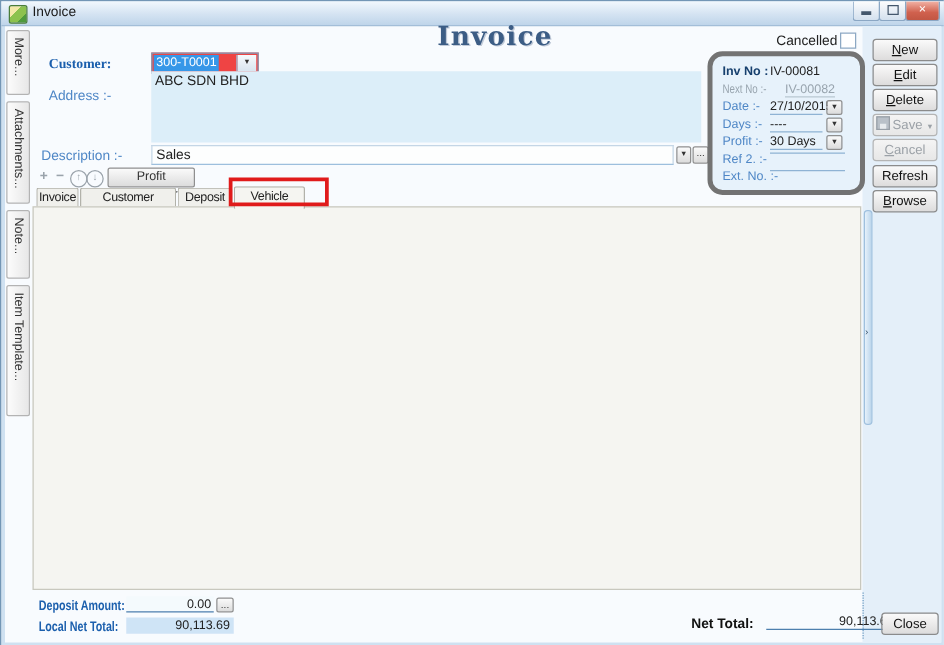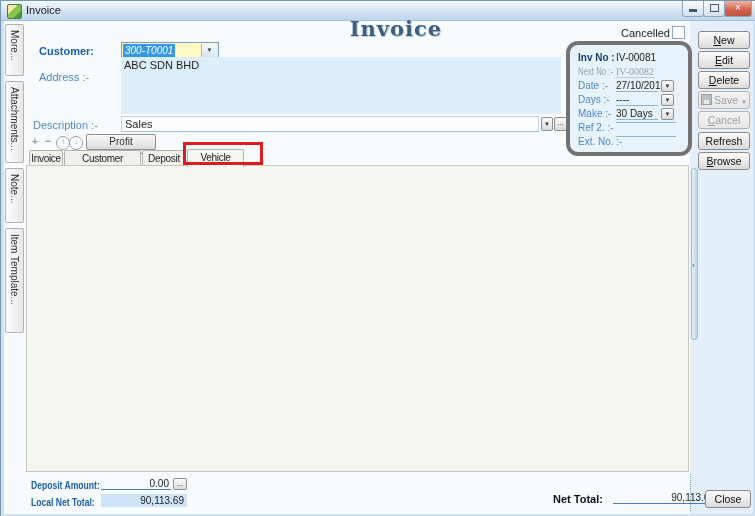--- a/index.html
+++ b/index.html
@@ -104,50 +104,50 @@
       <span>Item Template...</span>
     </div>
 
   <div class="right-col"></div>
 
   <div class="page-title">Invoice</div>
 
   <span style="position:absolute;left:620px;top:26px;">Cancelled</span>
   <div class="checkbox" style="left:671px;top:25px;"></div>
 
-  <span class="lbl-blue-b" style="position:absolute;left:38px;top:44px;">Customer:</span>
-  <div style="position:absolute;left:120px;top:41px;width:98px;height:17px;background:#fef9c3;border:1px solid #7b9ebd;box-sizing:border-box;font-style:italic;">
+  <span class="lbl-blue-b" style="position:absolute;left:38px;top:44px;font-family:Liberation Serif, serif;">Customer:</span>
+  <div style="position:absolute;left:120px;top:41px;width:86px;height:17px;background:#ef4444;border:1px solid #7b9ebd;box-sizing:border-box;">
     <span style="position:absolute;left:1px;top:1px;background:#3697e8;color:#fff;font-size:10px;line-height:13px;padding:0 2px;">300-T0001</span>
     <div style="position:absolute;right:1px;top:1px;width:15px;height:13px;background:linear-gradient(#f6f9fc,#d9e5f0);border-left:1px solid #9db8d2;text-align:center;font-size:6px;line-height:13px;color:#333;"><span>▼</span></div>
   </div>
 
   <div style="position:absolute;left:120px;top:56px;width:440px;height:57px;background:#dceef9;">
     <span style="position:absolute;left:3px;top:2px;">ABC SDN BHD</span>
   </div>
   <span class="lbl-blue" style="position:absolute;left:38px;top:70px;">Address :-</span>
 
   <span class="lbl-blue" style="position:absolute;left:32px;top:118px;">Description :-</span>
   <div style="position:absolute;left:120px;top:115px;width:418px;height:16px;background:#fdfefe;border:1px solid #c4d6e6;border-bottom:1px solid #9dbfdd;box-sizing:border-box;">
     <span style="position:absolute;left:3px;top:1px;">Sales</span>
   </div>
   <div class="mini-btn" style="left:540px;top:116px;width:12px;height:14px;line-height:13px;font-size:6px;"><span>▼</span></div>
   <div class="mini-btn" style="left:553px;top:116px;width:13px;height:14px;line-height:10px;font-size:8px;"><span>...</span></div>
 
   <div class="info-panel">
     <span style="position:absolute;left:8px;top:7px;color:#17406e;font-weight:bold;">Inv No :</span>
     <span class="ival" style="left:46px;top:7px;">IV-00081</span>
     <span class="squeeze" style="position:absolute;left:8px;top:21px;color:#98a4ae;">Next No :-</span>
-    <span class="ival uline" style="left:46px;top:21px;color:#98a4ae;border-bottom-color:#b9c7d2;font-family:Liberation Serif, serif;">IV-00082</span>
+    <span class="ival uline" style="left:58px;top:21px;color:#98a4ae;border-bottom-color:#b9c7d2;">IV-00082</span>
     <span class="lbl-blue" style="position:absolute;left:8px;top:35px;">Date :-</span>
     <span class="ival uline" style="left:46px;top:35px;width:42px;">27/10/2015</span>
     <div class="mini-btn" style="left:91px;top:35px;width:13px;height:12px;line-height:11px;font-size:6px;"><span>▼</span></div>
     <span class="lbl-blue" style="position:absolute;left:8px;top:49px;">Days :-</span>
     <span class="ival uline" style="left:46px;top:49px;width:42px;">----</span>
     <div class="mini-btn" style="left:91px;top:49px;width:13px;height:12px;line-height:11px;font-size:6px;"><span>▼</span></div>
-    <span class="lbl-blue" style="position:absolute;left:8px;top:63px;">Make :-</span>
+    <span class="lbl-blue" style="position:absolute;left:8px;top:63px;">Profit :-</span>
     <span class="ival uline" style="left:46px;top:63px;width:42px;">30 Days</span>
     <div class="mini-btn" style="left:91px;top:63px;width:13px;height:12px;line-height:11px;font-size:6px;"><span>▼</span></div>
     <span class="lbl-blue" style="position:absolute;left:8px;top:77px;">Ref 2. :-</span>
     <span class="ival uline" style="left:46px;top:77px;width:60px;"></span>
     <span class="lbl-blue" style="position:absolute;left:8px;top:91px;">Ext. No. :-</span>
     <span class="ival uline" style="left:46px;top:91px;width:60px;"></span>
   </div>
 
   <div class="btn btn-key" style="top:30px;">New</div>
   <div class="btn btn-key" style="top:50px;">Edit</div>

